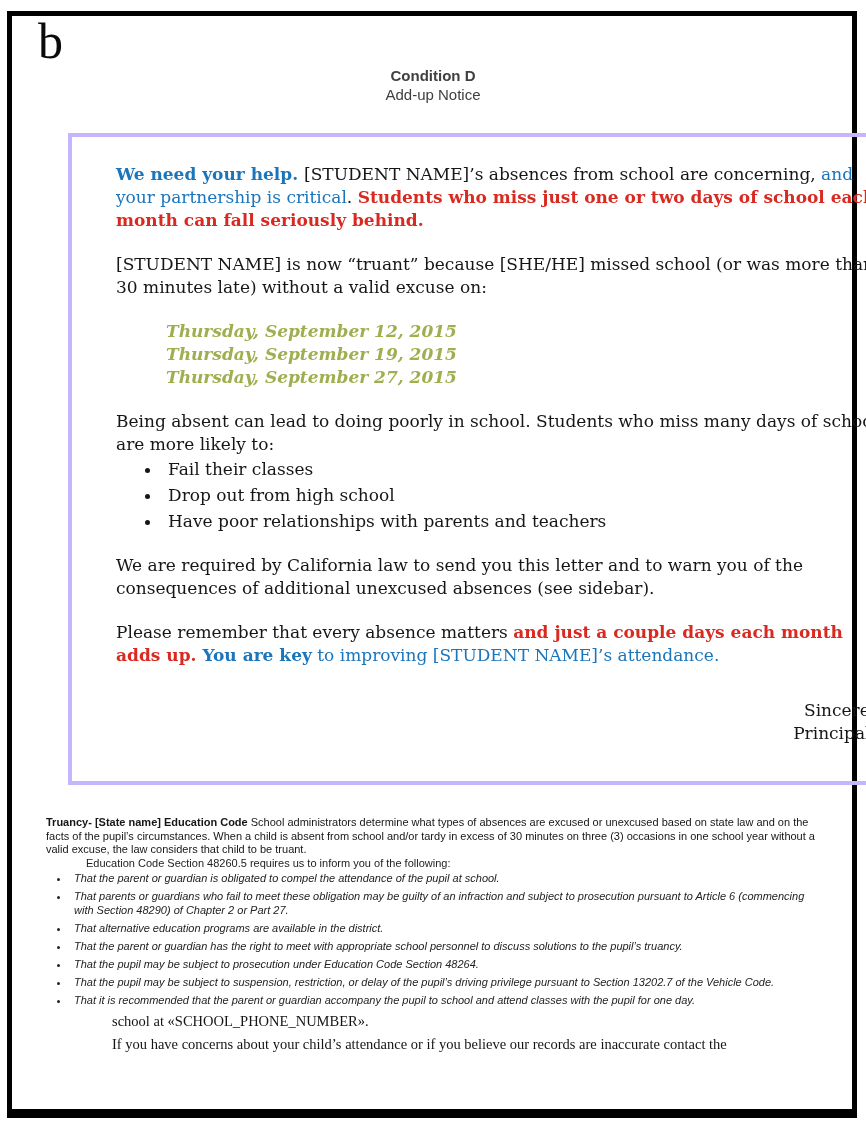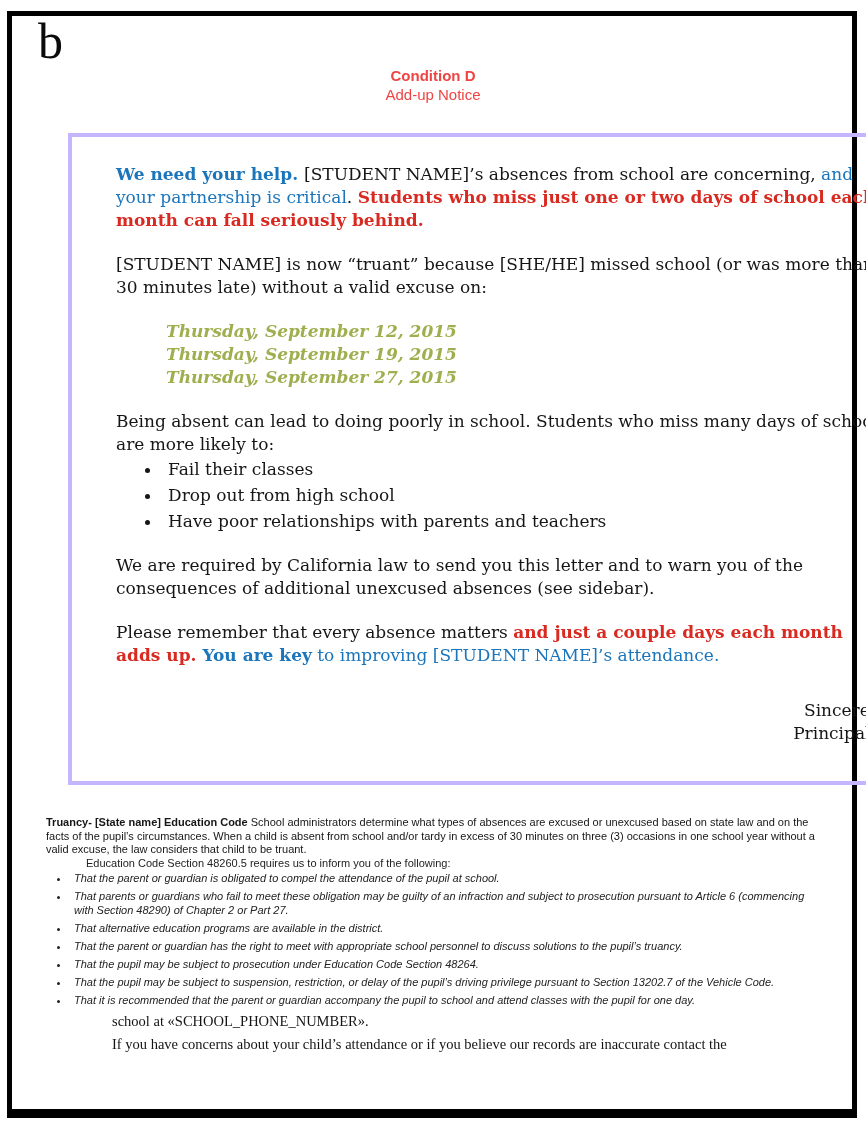--- a/index.html
+++ b/index.html
@@ -3,21 +3,21 @@
 <meta charset="utf-8">
 <style>
   html,body{margin:0;padding:0;background:#ffffff;}
   .page{position:relative;width:866px;height:1126px;background:#ffffff;overflow:hidden;
         font-family:"DejaVu Serif", serif;}
   .frame{position:absolute;left:7px;top:11px;right:9px;bottom:8px;
          border:5px solid #000;border-bottom-width:9px;pointer-events:none;}
   .b-label{position:absolute;left:38px;top:16px;font-family:"Liberation Serif",serif;
            font-size:50px;color:#0a0a0a;line-height:1;}
   .doc-header{position:absolute;left:0;top:66px;width:100%;text-align:center;
-              font-family:"Liberation Sans",sans-serif;font-size:15px;line-height:19px;color:#ef4444;}
+              font-family:"Liberation Sans",sans-serif;font-size:15px;line-height:19px;color:#404040;}
   .doc-header .h1{font-weight:bold;}
   .letter-box{position:absolute;left:68px;top:133px;width:860px;min-height:652px;box-sizing:border-box;
               border:4px solid #c4b5fd;padding:26px 36px 14px 44px;
               font-size:17px;line-height:23px;color:#161616;}
   .para{margin:0 0 21px 0;}
   .para.tight{margin-bottom:2px;}
   .dates{margin:0 0 21px 50px;font-style:italic;font-weight:bold;color:var(--green,#9fae4e);}
   .blist{margin:0 0 21px 28px;padding:0 0 0 18px;}
   .blist li{margin:0 0 3px 0;padding-left:6px;}
   .sig{margin:32px 0 0 0;text-align:right;}

